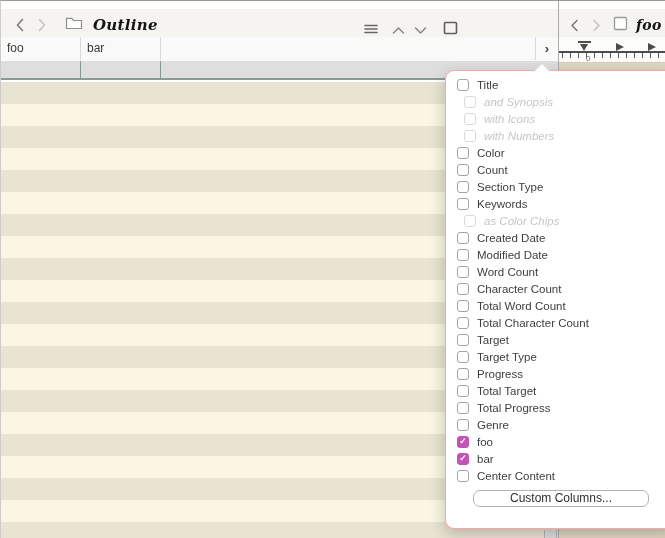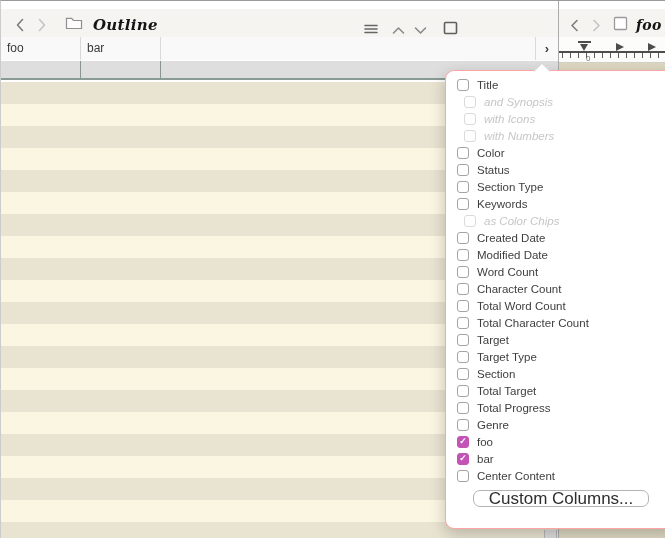--- a/index.html
+++ b/index.html
@@ -113,21 +113,21 @@
     width:12px; height:12px; flex:none; background:#fff;
     border:1px solid #a3a3a3; border-radius:3px;
     display:flex; align-items:center; justify-content:center;
     font-size:9px; font-weight:bold; color:#fff; line-height:1;
   }
   .menu-item.disabled .checkbox { border-color:#dadada; }
   .menu-item.checked .checkbox { background:var(--accent); border-color:var(--accent); }
   .custom-columns-btn {
     display:block; margin:6px auto 0; width:176px; height:17px;
     background:#fff; border:1px solid #b3b3b3; border-radius:7px;
-    font-size:17px; color:#2e2e2e; text-align:center; line-height:15px;
+    font-size:12px; color:#2e2e2e; text-align:center; line-height:15px;
     font-family:"Liberation Sans", sans-serif; padding:0; cursor:default;
   }
 </style>
 </head>
 <body>
 
 <div class="app">
 
   <div class="header">
     <div class="header-left">
@@ -246,21 +246,21 @@
         <div class="menu-item disabled indent">
           <span class="checkbox"></span>
           <span>with Numbers</span>
         </div>
         <div class="menu-item">
           <span class="checkbox"></span>
           <span>Color</span>
         </div>
         <div class="menu-item">
           <span class="checkbox"></span>
-          <span>Status</span>
+          <span>Count</span>
         </div>
         <div class="menu-item">
           <span class="checkbox"></span>
           <span>Section Type</span>
         </div>
         <div class="menu-item">
           <span class="checkbox"></span>
           <span>Keywords</span>
         </div>
         <div class="menu-item disabled indent">
@@ -294,21 +294,21 @@
         <div class="menu-item">
           <span class="checkbox"></span>
           <span>Target</span>
         </div>
         <div class="menu-item">
           <span class="checkbox"></span>
           <span>Target Type</span>
         </div>
         <div class="menu-item">
           <span class="checkbox"></span>
-          <span>Section</span>
+          <span>Progress</span>
         </div>
         <div class="menu-item">
           <span class="checkbox"></span>
           <span>Total Target</span>
         </div>
         <div class="menu-item">
           <span class="checkbox"></span>
           <span>Total Progress</span>
         </div>
         <div class="menu-item">

